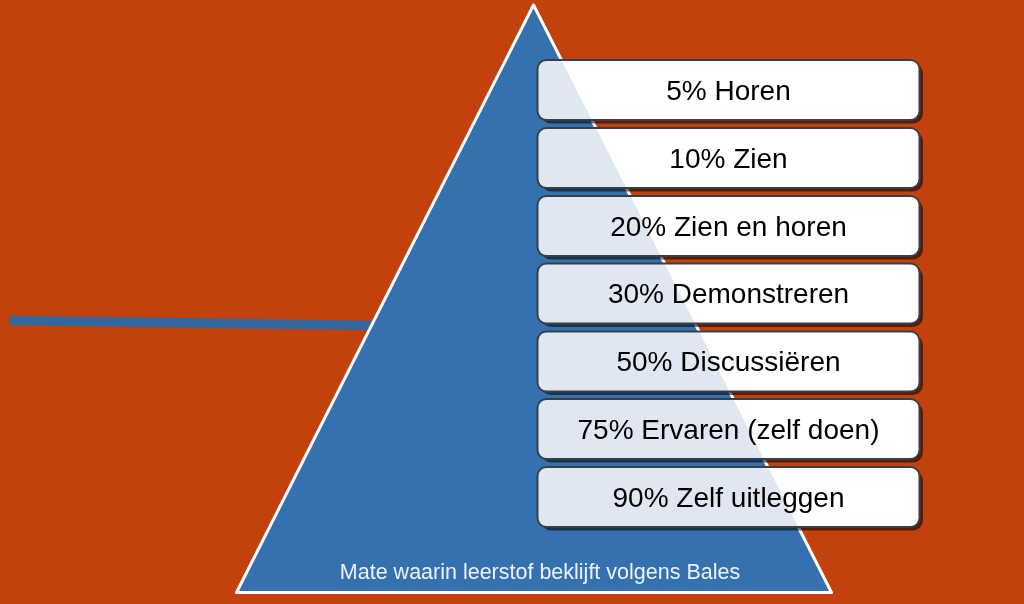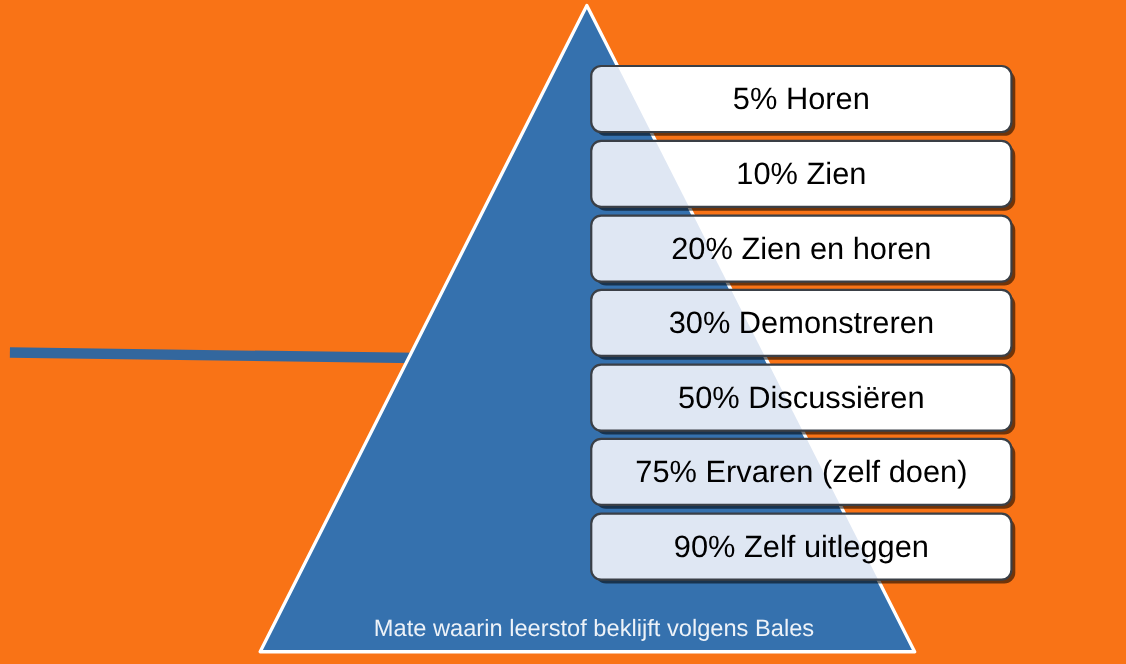--- a/index.html
+++ b/index.html
@@ -1,20 +1,20 @@
 <!DOCTYPE html>
 <html><head>
 <meta charset="utf-8">
 <style>
   html, body { margin: 0; padding: 0; background: #000; }
   .stage {
     position: relative;
     width: 1024px;
     height: 604px;
-    background: #f97316;
+    background: #c2410c;
     overflow: hidden;
     font-family: "Liberation Sans", sans-serif;
   }
   svg { display: block; }
   .shadow   { fill: #000; opacity: 0.55; }
   .boxfill  { }
   .tint     { }
   .boxborder{ fill: none; stroke-width: 2; }
   .lvl-text {
     font-family: "Liberation Sans", sans-serif;

